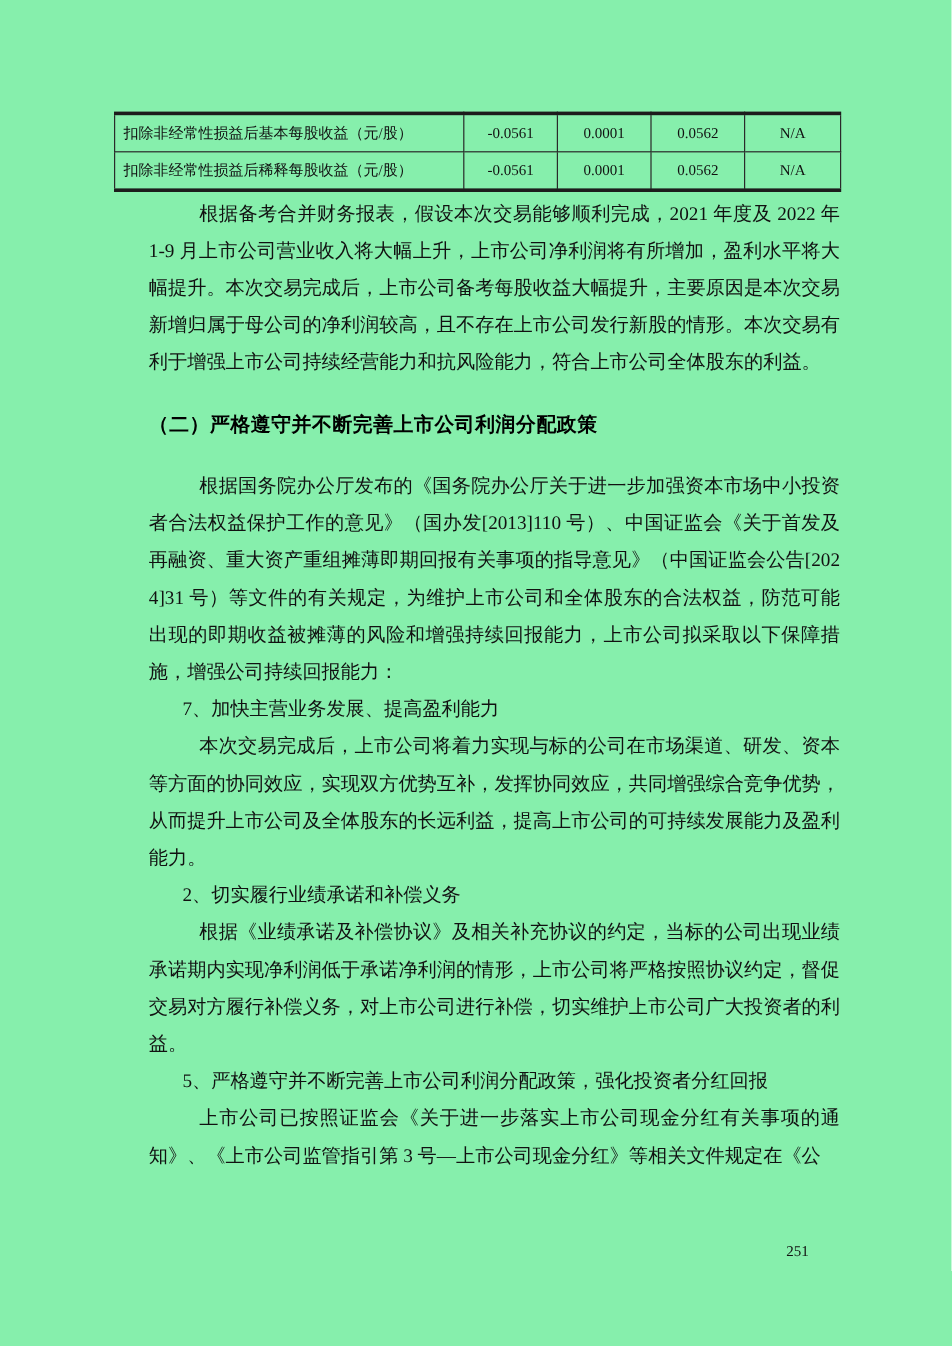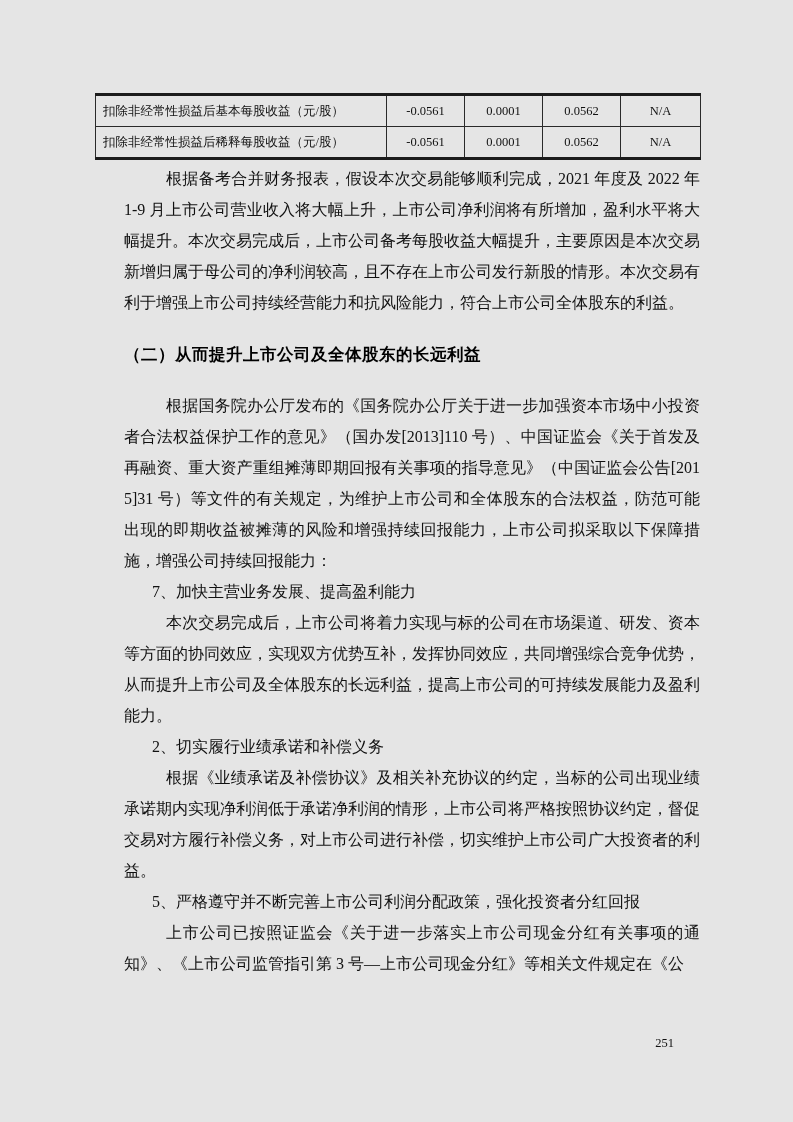--- a/index.html
+++ b/index.html
@@ -4,21 +4,21 @@
 <style>
   html, body {
     margin: 0;
     padding: 0;
     background: #ffffff;
   }
   .page {
     position: relative;
     width: 793px;
     height: 1122px;
-    background: #e5e5e5;
+    background: #86efac;
     overflow: hidden;
     font-family: "Liberation Serif", "DejaVu Serif", serif;
     color: #111111;
   }
   .content {
     position: absolute;
     left: 95px;
     top: 93px;
     width: 602px;
   }
@@ -105,23 +105,23 @@
           <td class="c-num">0.0001</td>
           <td class="c-num">0.0562</td>
           <td class="c-na">N/A</td>
         </tr>
       </tbody>
     </table>
 
     <div class="text-block">
       <p class="body-para">根据备考合并财务报表，假设本次交易能够顺利完成，2021 年度及 2022 年 1-9 月上市公司营业收入将大幅上升，上市公司净利润将有所增加，盈利水平将大幅提升。本次交易完成后，上市公司备考每股收益大幅提升，主要原因是本次交易新增归属于母公司的净利润较高，且不存在上市公司发行新股的情形。本次交易有利于增强上市公司持续经营能力和抗风险能力，符合上市公司全体股东的利益。</p>
 
-      <h2 class="section-heading">（二）从而提升上市公司及全体股东的长远利益</h2>
+      <h2 class="section-heading">（二）严格遵守并不断完善上市公司利润分配政策</h2>
 
-      <p class="body-para">根据国务院办公厅发布的《国务院办公厅关于进一步加强资本市场中小投资者合法权益保护工作的意见》（国办发[2013]110 号）、中国证监会《关于首发及再融资、重大资产重组摊薄即期回报有关事项的指导意见》（中国证监会公告[2015]31 号）等文件的有关规定，为维护上市公司和全体股东的合法权益，防范可能出现的即期收益被摊薄的风险和增强持续回报能力，上市公司拟采取以下保障措施，增强公司持续回报能力：</p>
+      <p class="body-para">根据国务院办公厅发布的《国务院办公厅关于进一步加强资本市场中小投资者合法权益保护工作的意见》（国办发[2013]110 号）、中国证监会《关于首发及再融资、重大资产重组摊薄即期回报有关事项的指导意见》（中国证监会公告[2024]31 号）等文件的有关规定，为维护上市公司和全体股东的合法权益，防范可能出现的即期收益被摊薄的风险和增强持续回报能力，上市公司拟采取以下保障措施，增强公司持续回报能力：</p>
 
       <p class="item-title">7、加快主营业务发展、提高盈利能力</p>
       <p class="body-para">本次交易完成后，上市公司将着力实现与标的公司在市场渠道、研发、资本等方面的协同效应，实现双方优势互补，发挥协同效应，共同增强综合竞争优势，从而提升上市公司及全体股东的长远利益，提高上市公司的可持续发展能力及盈利能力。</p>
 
       <p class="item-title">2、切实履行业绩承诺和补偿义务</p>
       <p class="body-para">根据《业绩承诺及补偿协议》及相关补充协议的约定，当标的公司出现业绩承诺期内实现净利润低于承诺净利润的情形，上市公司将严格按照协议约定，督促交易对方履行补偿义务，对上市公司进行补偿，切实维护上市公司广大投资者的利益。</p>
 
       <p class="item-title">5、严格遵守并不断完善上市公司利润分配政策，强化投资者分红回报</p>
       <p class="body-para">上市公司已按照证监会《关于进一步落实上市公司现金分红有关事项的通知》、《上市公司监管指引第 3 号—上市公司现金分红》等相关文件规定在《公</p>
     </div>

